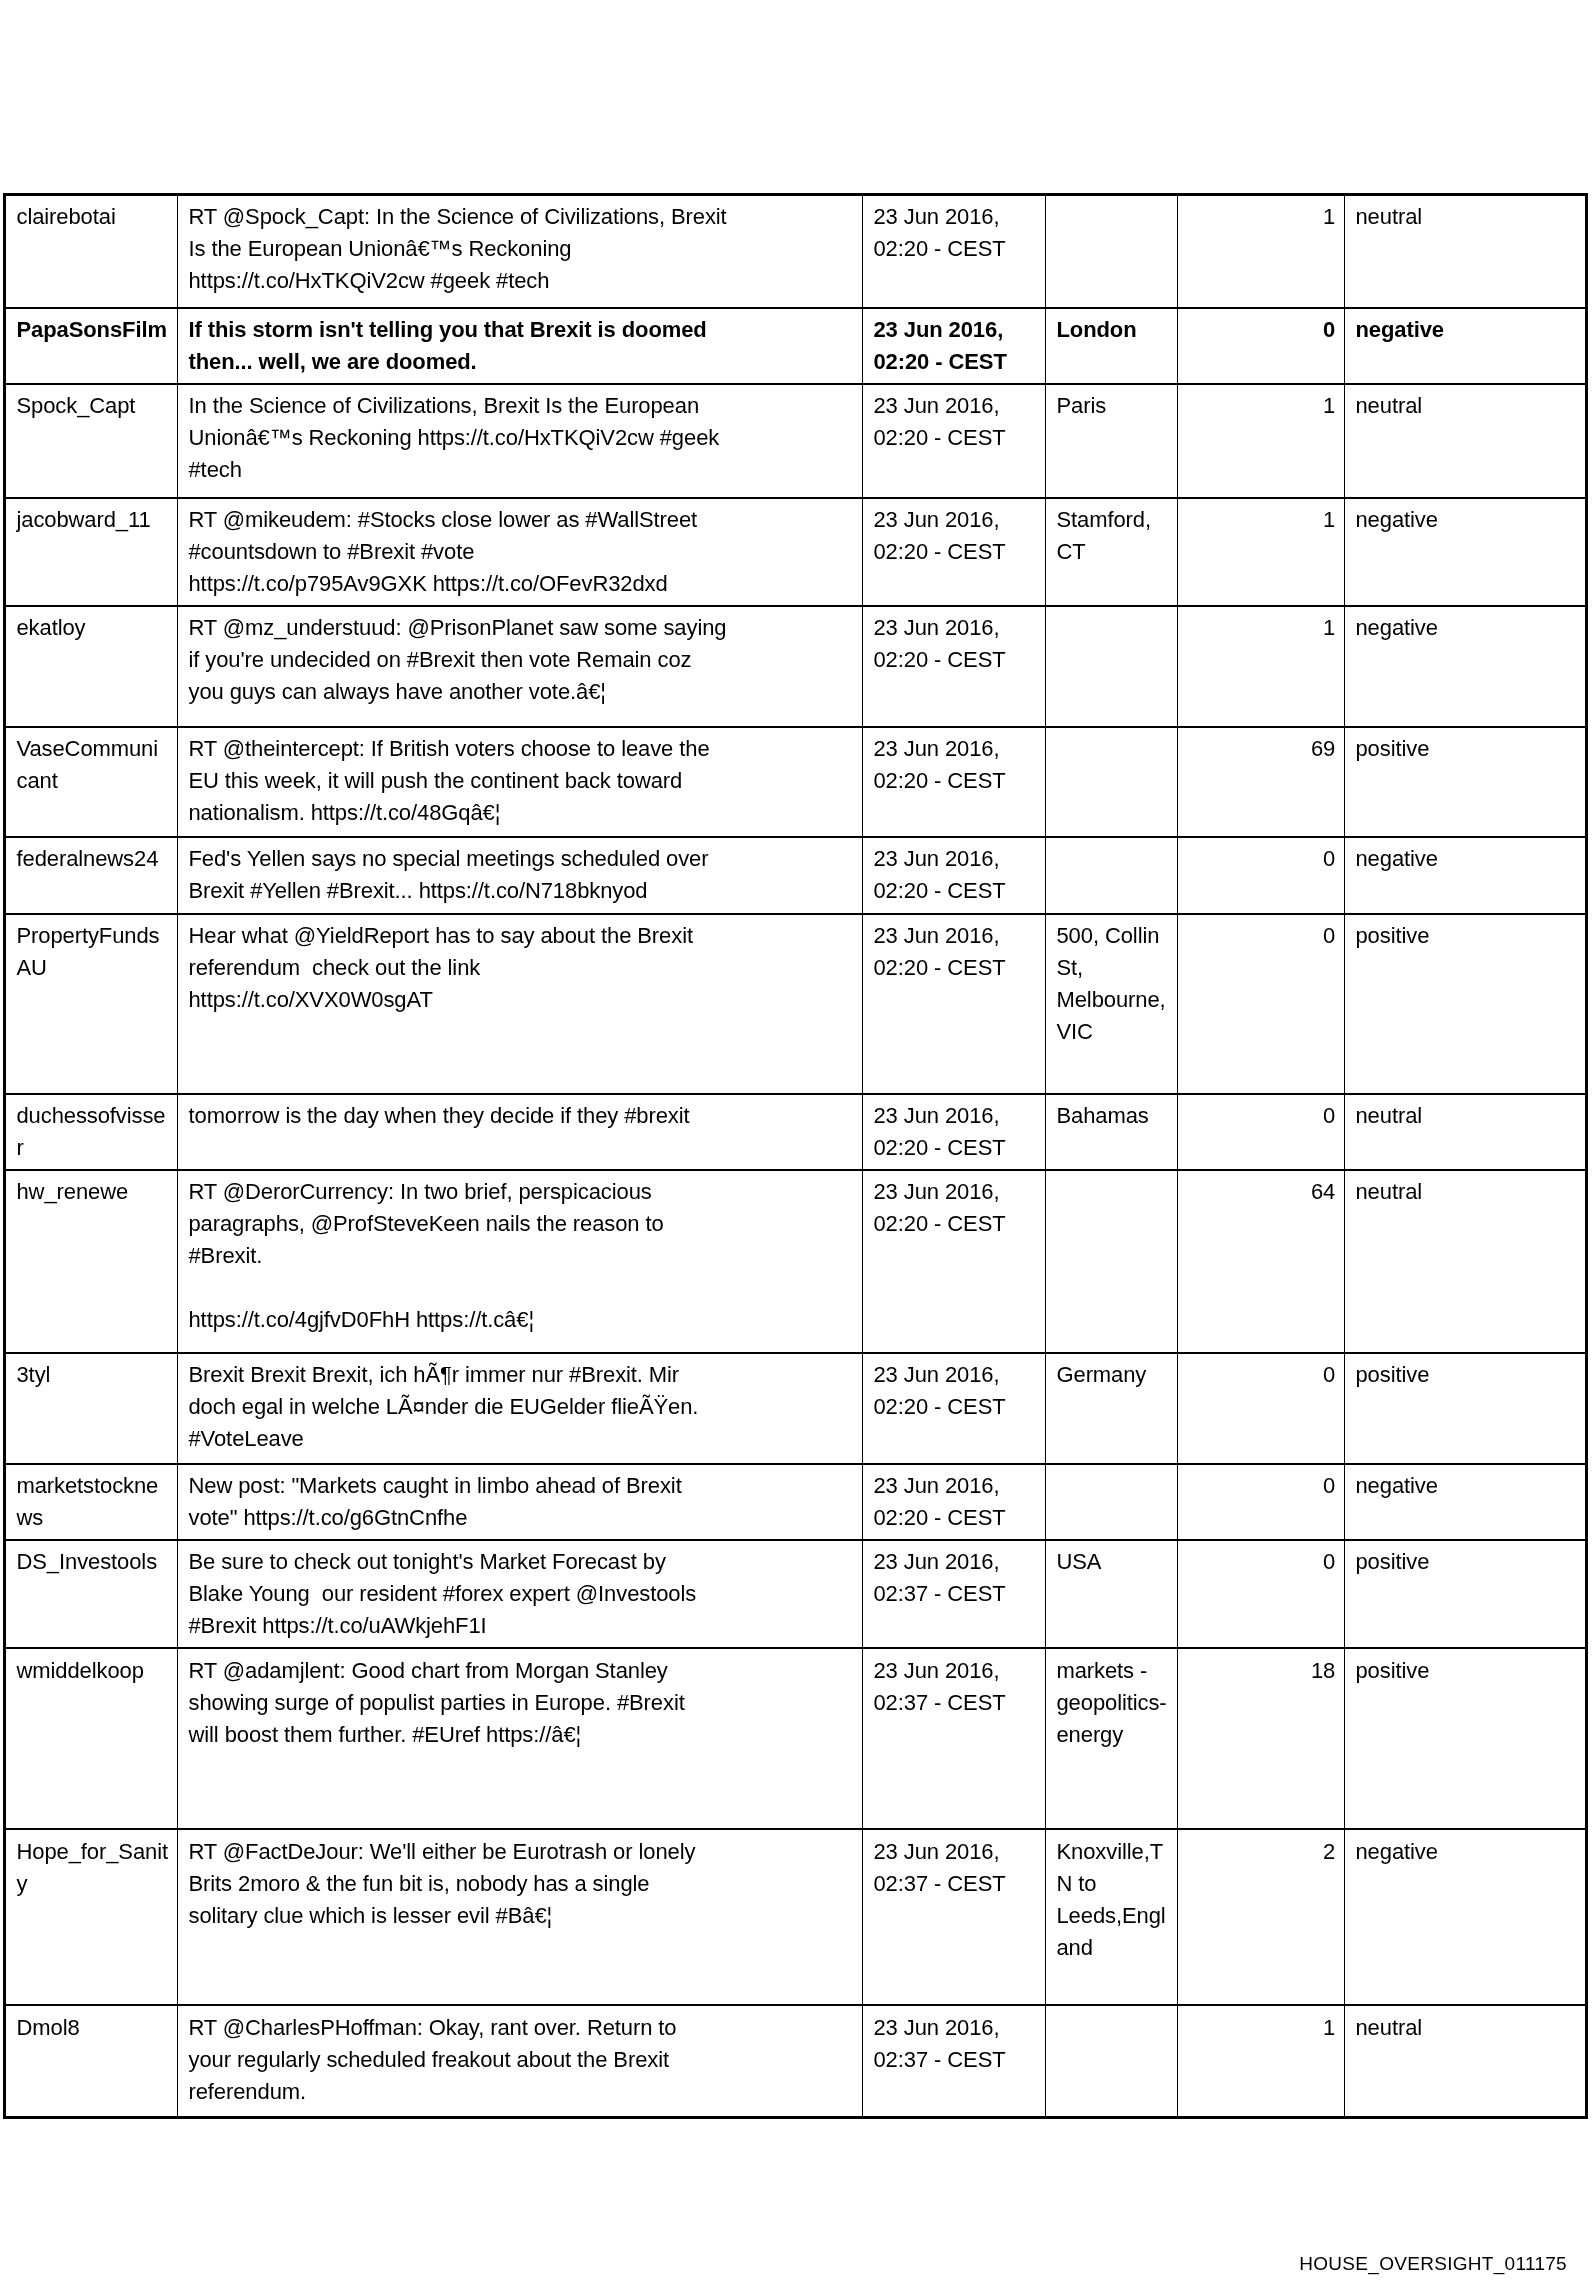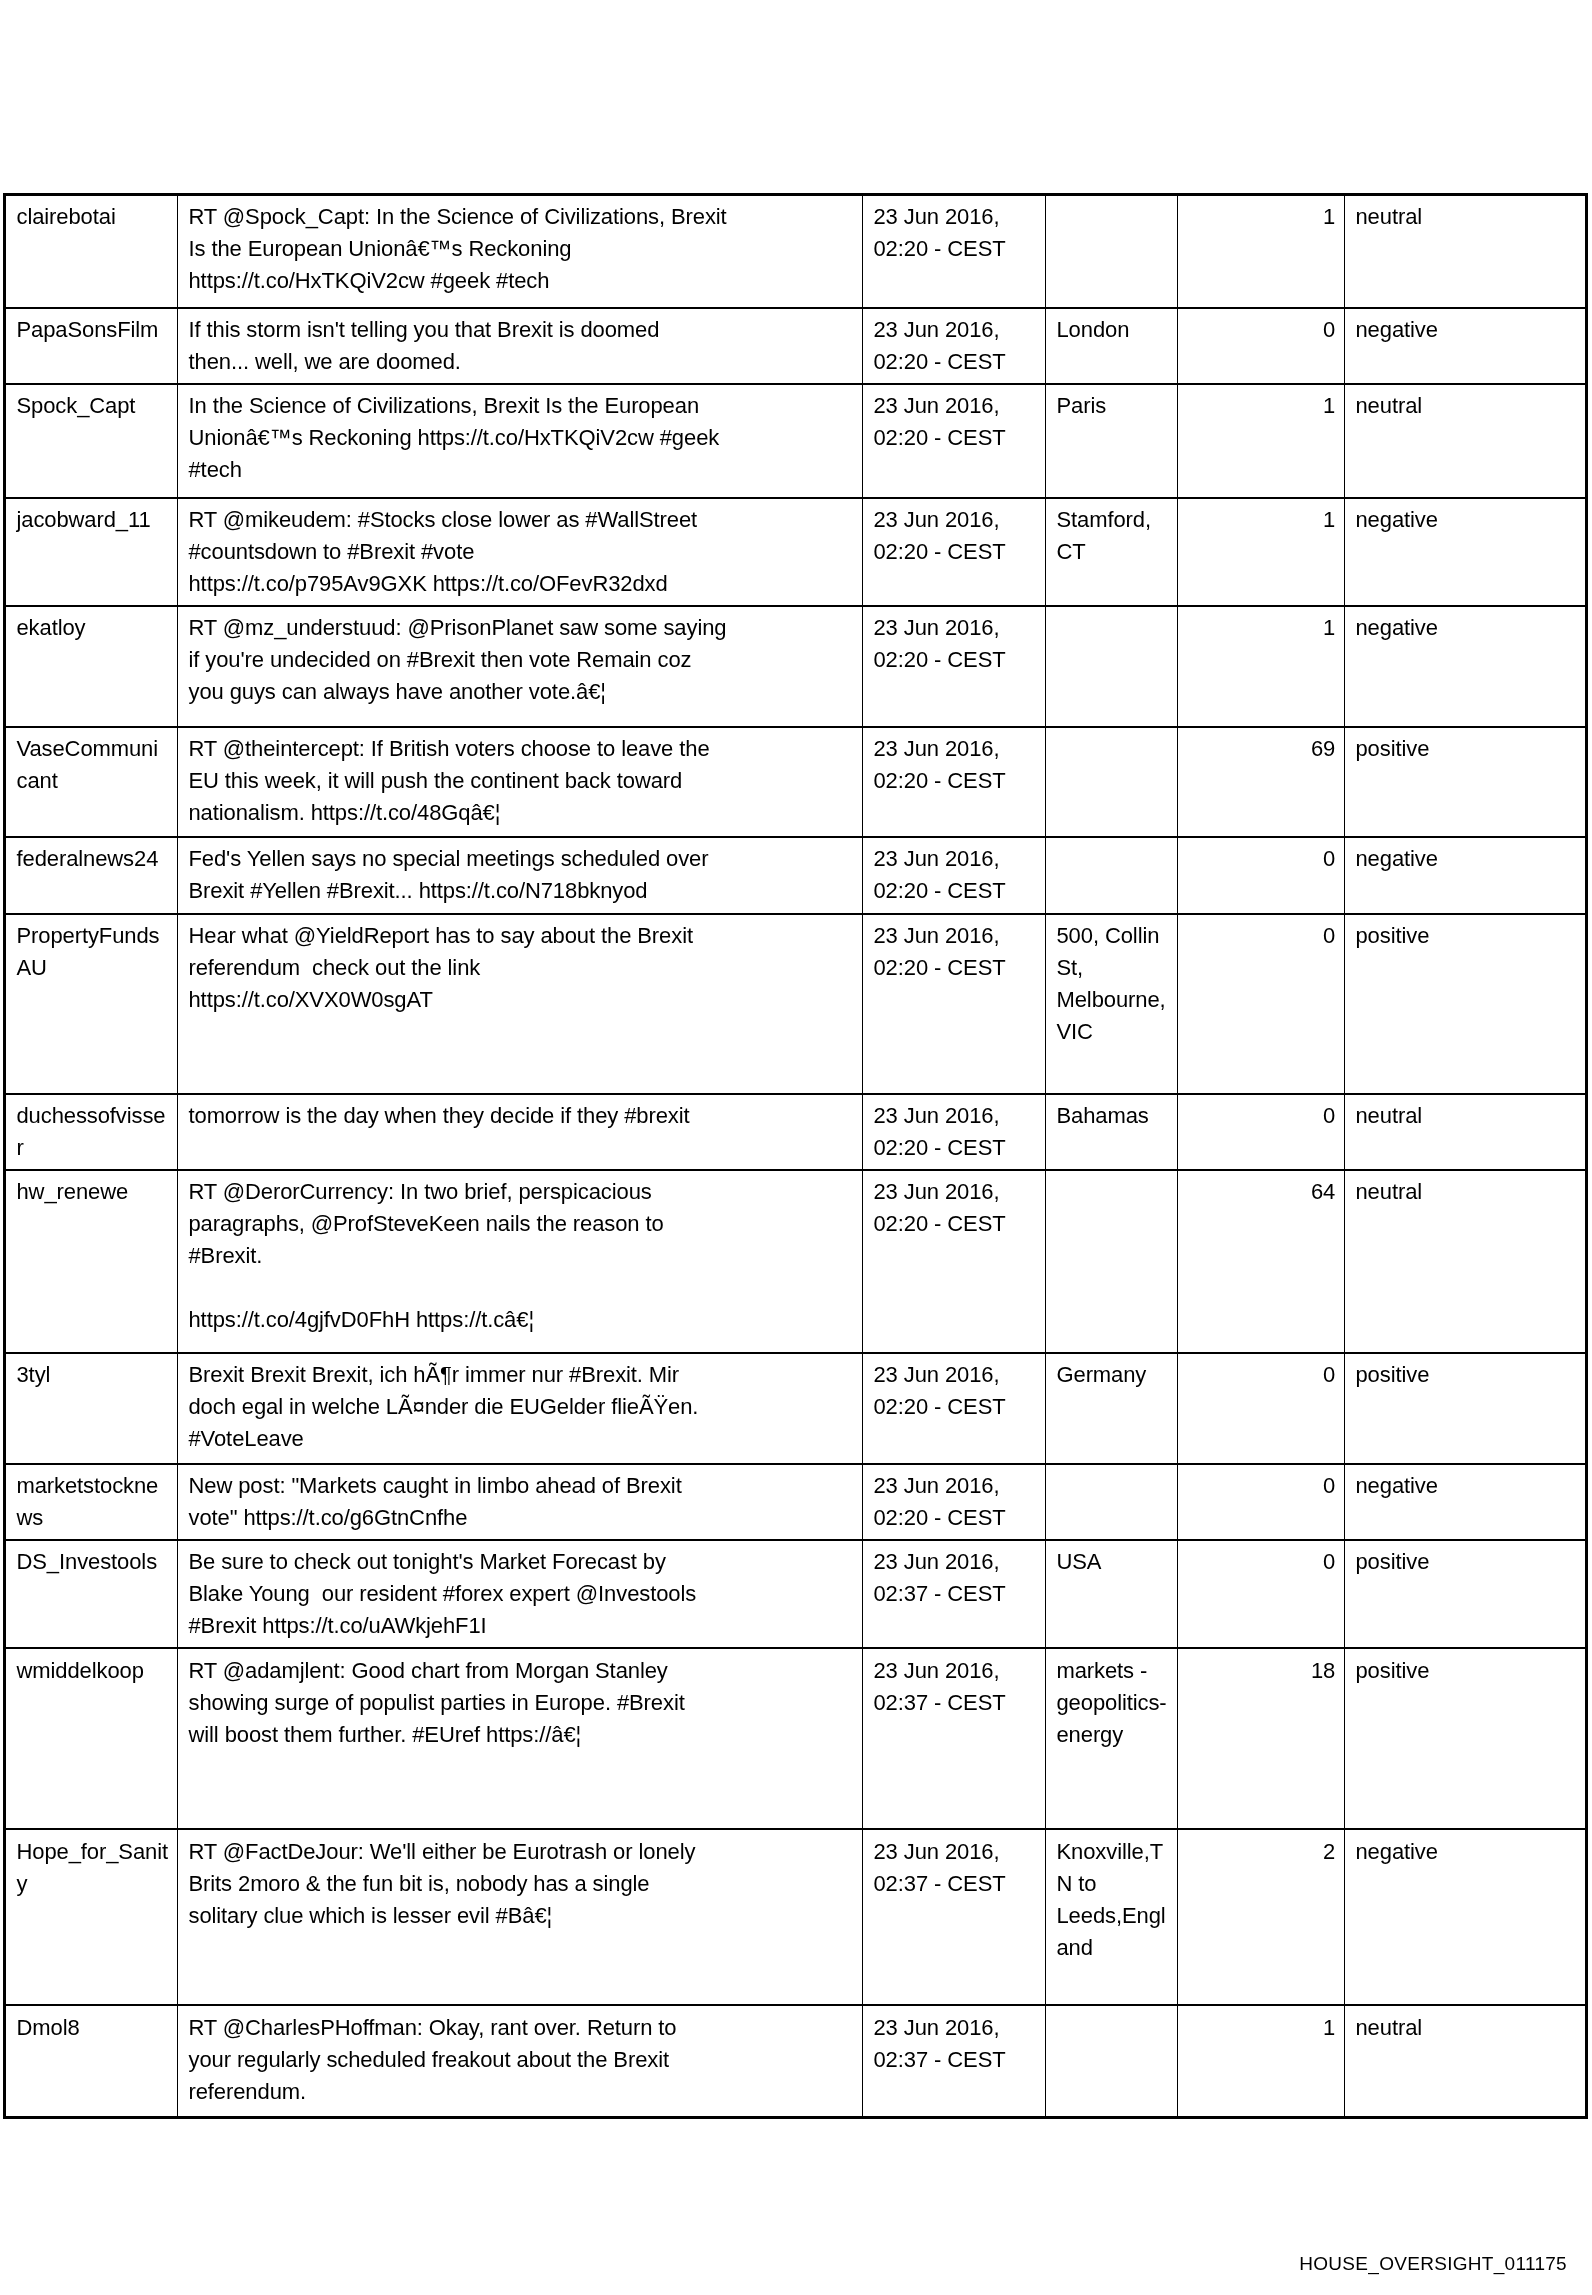--- a/index.html
+++ b/index.html
@@ -37,21 +37,21 @@
     overflow: hidden;
   }
   td.c-user  { padding-right: 28px; }
   td.c-tweet { white-space: pre-wrap; padding-right: 26px; }
   td.c-date  { padding-right: 13px; }
   td.c-loc   { padding-right: 26px; }
   td.c-count { text-align: right; padding-right: 11.6px; }
   td.c-sent  { padding-left: 10.3px; }
 
   tbody tr:nth-child(1)  { height: 113px; }
-  tbody tr:nth-child(2)  { height: 65px; }
+  tbody tr:nth-child(2)  { height: 65px; font-weight: bold; }
   tbody tr:nth-child(3)  { height: 114px; margin-top: 28px; }
   tbody tr:nth-child(4)  { height: 95px; }
   tbody tr:nth-child(5)  { height: 121px; }
   tbody tr:nth-child(6)  { height: 110px; }
   tbody tr:nth-child(7)  { height: 77px; }
   tbody tr:nth-child(8)  { height: 180px; }
   tbody tr:nth-child(9)  { height: 74px; }
   tbody tr:nth-child(10) { height: 183px; }
   tbody tr:nth-child(11) { height: 111px; }
   tbody tr:nth-child(12) { height: 74px; }

